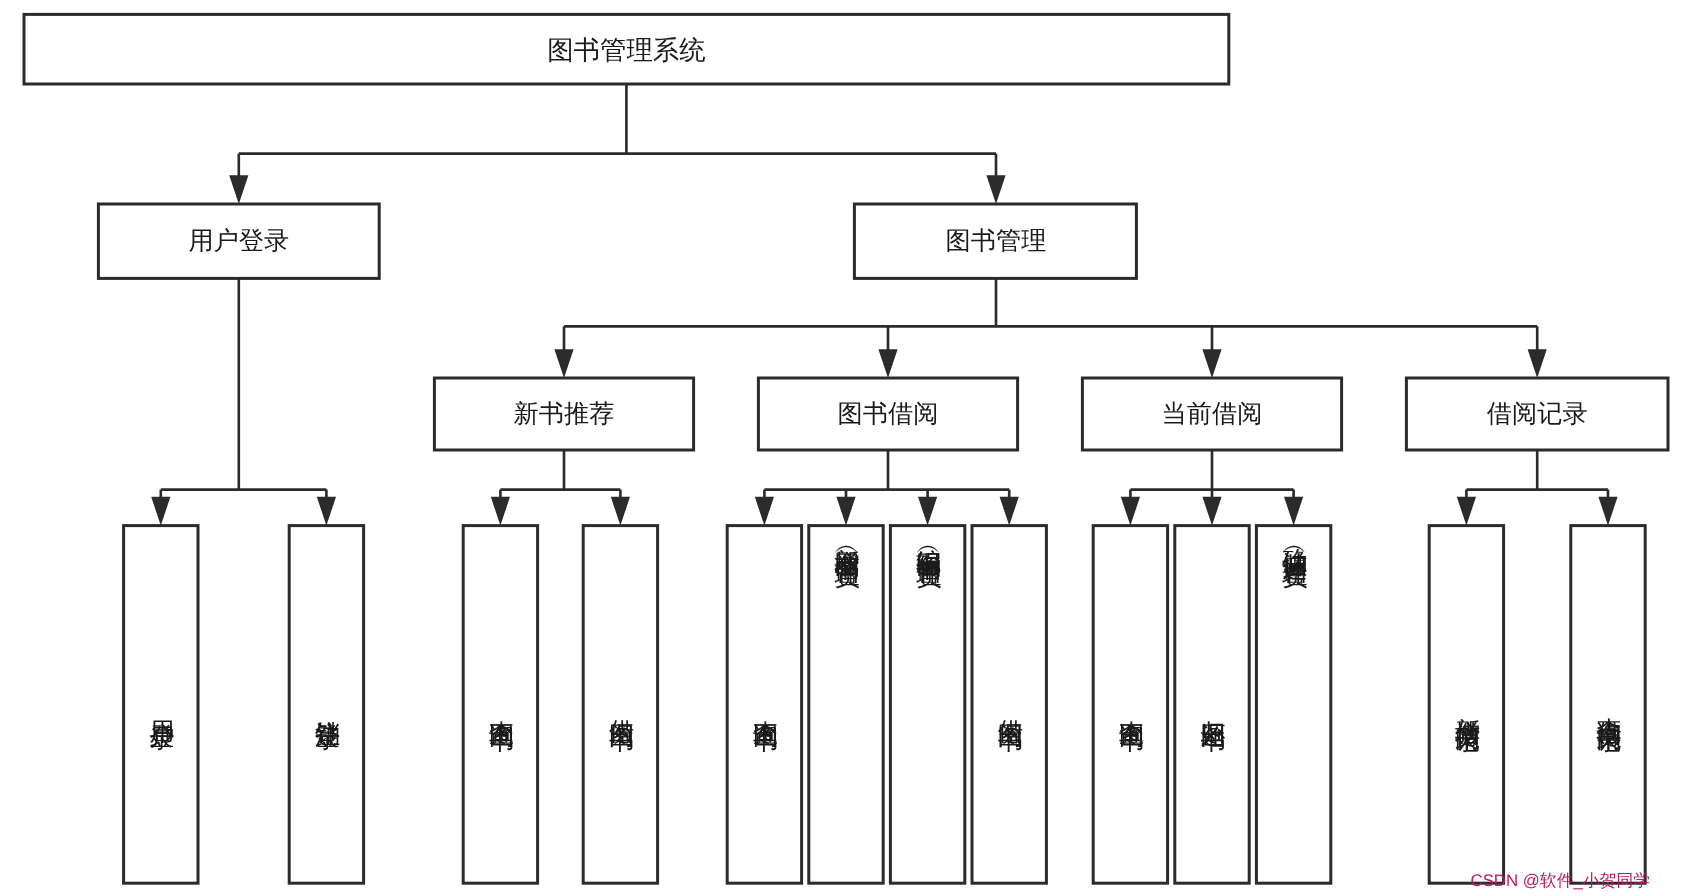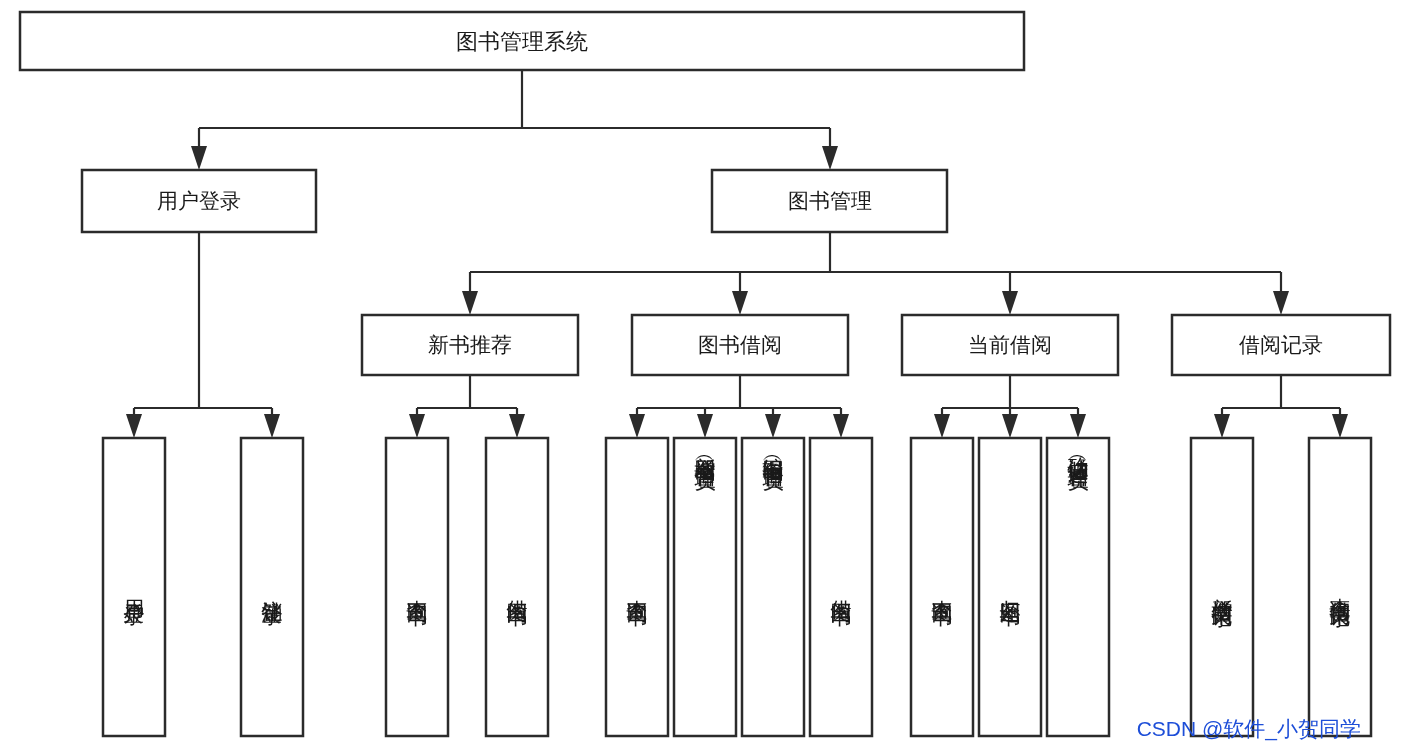--- a/index.html
+++ b/index.html
@@ -69,25 +69,25 @@
     font-family: "Liberation Sans", "DejaVu Sans", sans-serif;
     font-size: 21px;
     line-height: 1.05;
     color: #1a1a1a;
     letter-spacing: 2px;
     white-space: nowrap;
     text-align: center;
   }
   .watermark {
     position: absolute;
-    right: 16px;
+    right: 2px;
     bottom: 4px;
     font-family: "Liberation Sans", "DejaVu Sans", sans-serif;
-    font-size: 21px;
-    color: #1d4ed8;
+    font-size: 14px;
+    color: #be185d;
     white-space: nowrap;
     pointer-events: none;
   }
 </style>
 </head>
 <body>
 
 <div id="diagram-root">
 
   <svg id="diagram-canvas" viewBox="0 0 1405 747">

